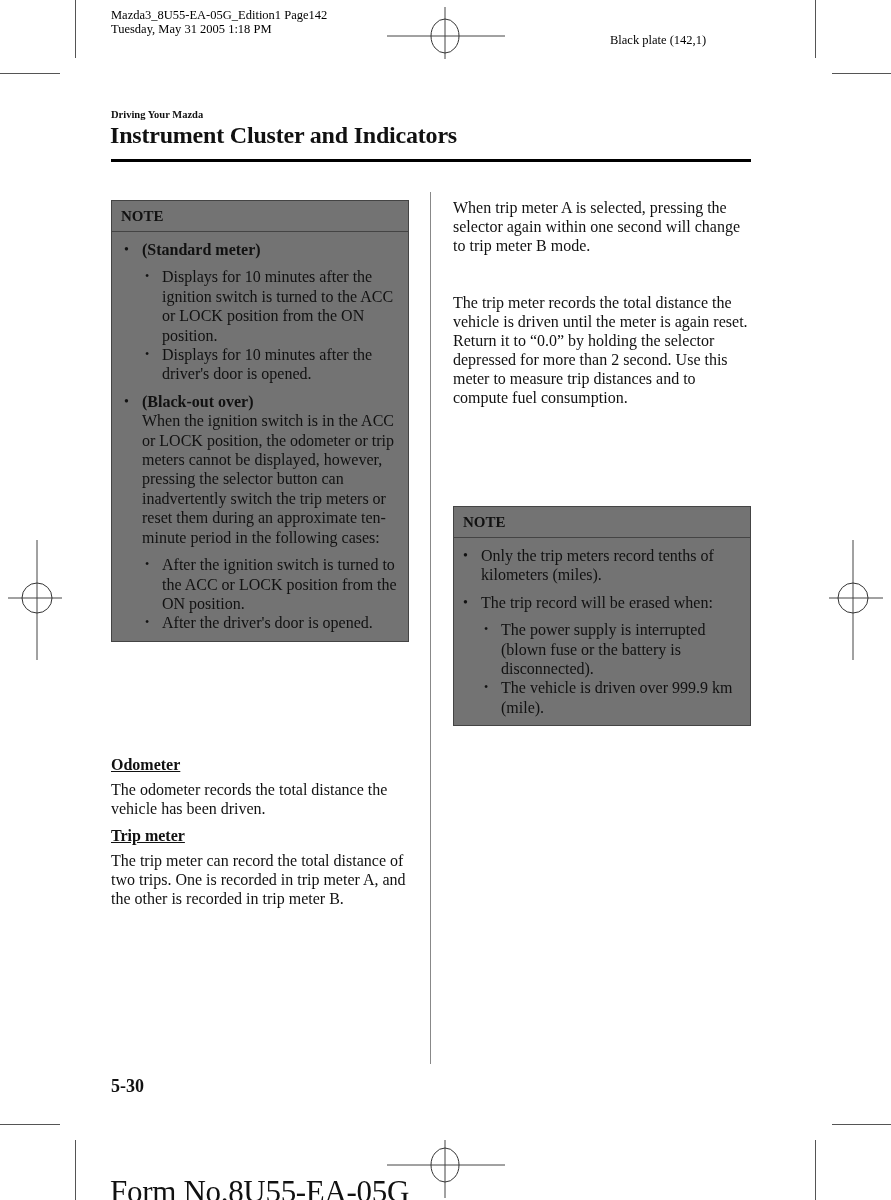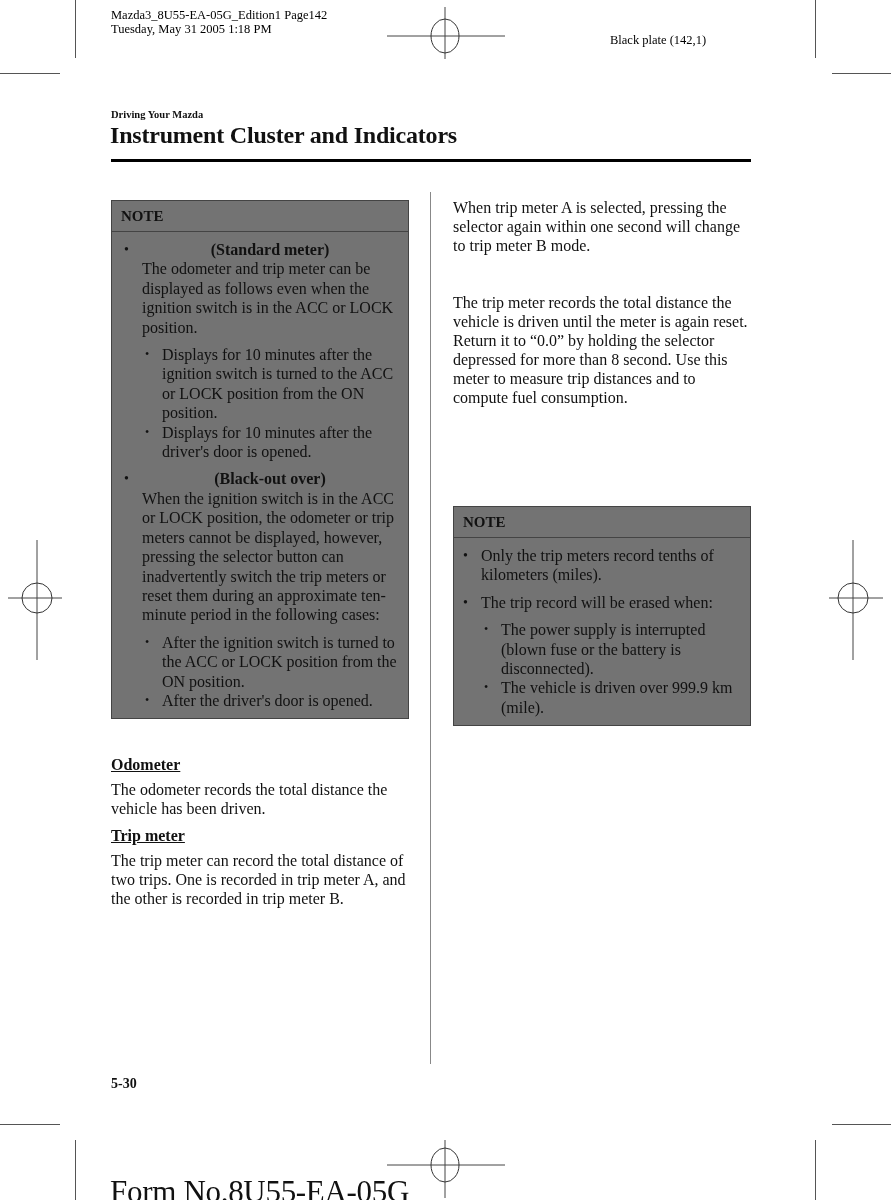--- a/index.html
+++ b/index.html
@@ -19,26 +19,26 @@
   .col { position: absolute; font-size: 16px; line-height: 19px; }
   p { margin: 0; }
 
   .note { position: absolute; border: 1px solid #444; background: #737373; }
   .note-head { border-bottom: 1px solid #444; font-weight: bold; font-size: 15px; padding: 6px 9px 5px; line-height: 19px; }
   .note-body { padding: 8px 10px 8px 12px; font-size: 16px; line-height: 19.4px; }
   .bullet { position: relative; padding-left: 18px; }
   .bullet > .dot { position: absolute; left: 0; top: 0; font-size: 14px; }
   .sub { position: relative; padding-left: 20px; margin-left: 0; }
   .sub > .dot { position: absolute; left: 3px; top: 0; font-size: 12px; }
-  .bold { font-weight: bold; text-align: center; }
+  .bold { font-weight: bold; }
   .u { font-weight: bold; text-decoration: underline; }
   .gap-s { height: 8px; }
   .gap-m { height: 19px; }
 
-  .page-num { font-weight: bold; font-size: 14px; }
+  .page-num { font-weight: bold; font-size: 18px; }
   .form-no { font-size: 31px; letter-spacing: -0.3px; margin-top: 17px; }
   .col-divider { position: absolute; width: 1px; background: #888; }
 </style>
 </head>
 <body>
 
 <div class="vline" style="left:75px;top:0;height:58px;"></div>
 <div class="vline" style="left:815px;top:0;height:58px;"></div>
 <div class="hline" style="left:0;top:73px;width:60px;"></div>
 <div class="hline" style="left:832px;top:73px;width:59px;"></div>
@@ -77,21 +77,20 @@
 <div class="abs title-rule" style="left:111px;top:159px;width:640px;"></div>
 
 <div class="col-divider" style="left:430px;top:192px;height:872px;"></div>
 
 <div class="note" style="left:111px;top:200px;width:296px;">
   <div class="note-head">NOTE</div>
   <div class="note-body">
     <div class="bullet">
       <span class="dot">•</span>
       <div class="bold">(Standard meter)</div>
-      <p>The odometer and trip meter can be displayed as follows even when the ignition switch is in the ACC or LOCK position.</p>
       <div class="gap-s"></div>
       <div class="sub">
         <span class="dot">•</span>
         <p>Displays for 10 minutes after the ignition switch is turned to the ACC or LOCK position from the ON position.</p>
       </div>
       <div class="sub">
         <span class="dot">•</span>
         <p>Displays for 10 minutes after the driver's door is opened.</p>
       </div>
     </div>
@@ -121,21 +120,21 @@
   <div class="u">Trip meter</div>
   <div style="height:6px;"></div>
   <p>The trip meter can record the total distance of two trips. One is recorded in trip meter A, and the other is recorded in trip meter B.</p>
   <div class="gap-m"></div>
 </div>
 
 <div class="col" style="left:453px;top:198px;width:300px;">
   <p>When trip meter A is selected, pressing the selector again within one second will change to trip meter B mode.</p>
   <div class="gap-m"></div>
   <div class="gap-m"></div>
-  <p>The trip meter records the total distance the vehicle is driven until the meter is again reset. Return it to “0.0” by holding the selector depressed for more than 8 second. Use this meter to measure trip distances and to compute fuel consumption.</p>
+  <p>The trip meter records the total distance the vehicle is driven until the meter is again reset. Return it to “0.0” by holding the selector depressed for more than 2 second. Use this meter to measure trip distances and to compute fuel consumption.</p>
 </div>
 
 <div class="note" style="left:453px;top:506px;width:296px;">
   <div class="note-head">NOTE</div>
   <div class="note-body" style="padding-left:9px;">
     <div class="bullet">
       <span class="dot">•</span>
       <p>Only the trip meters record tenths of kilometers (miles).</p>
     </div>
     <div class="gap-s"></div>

